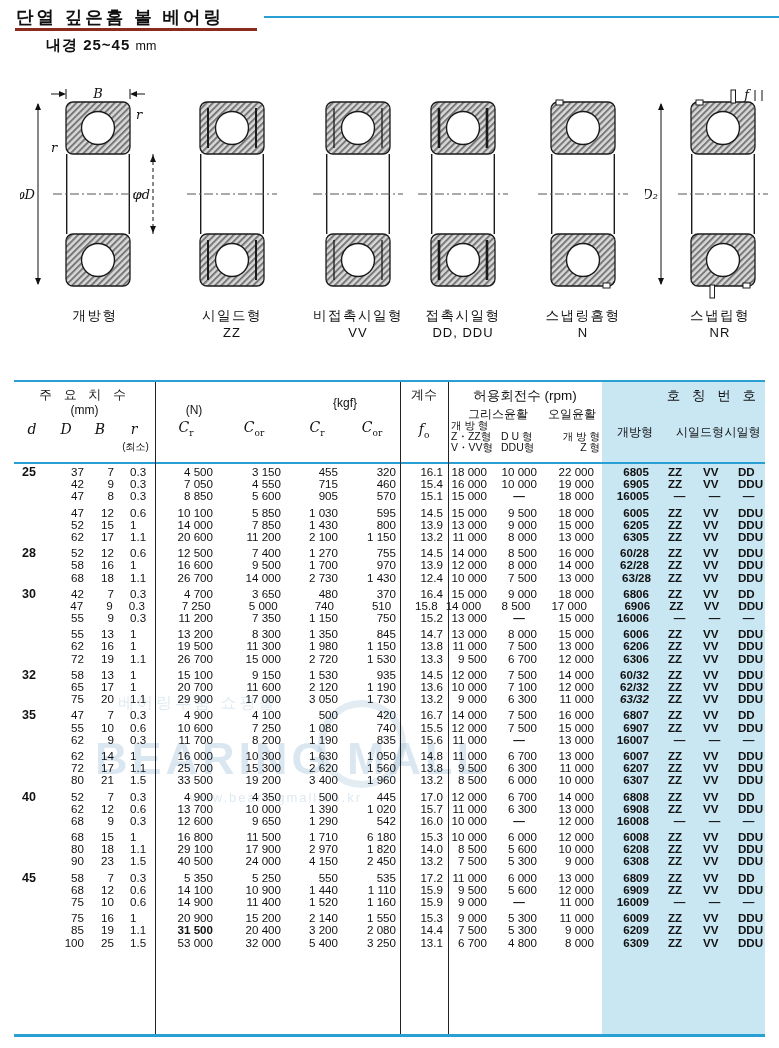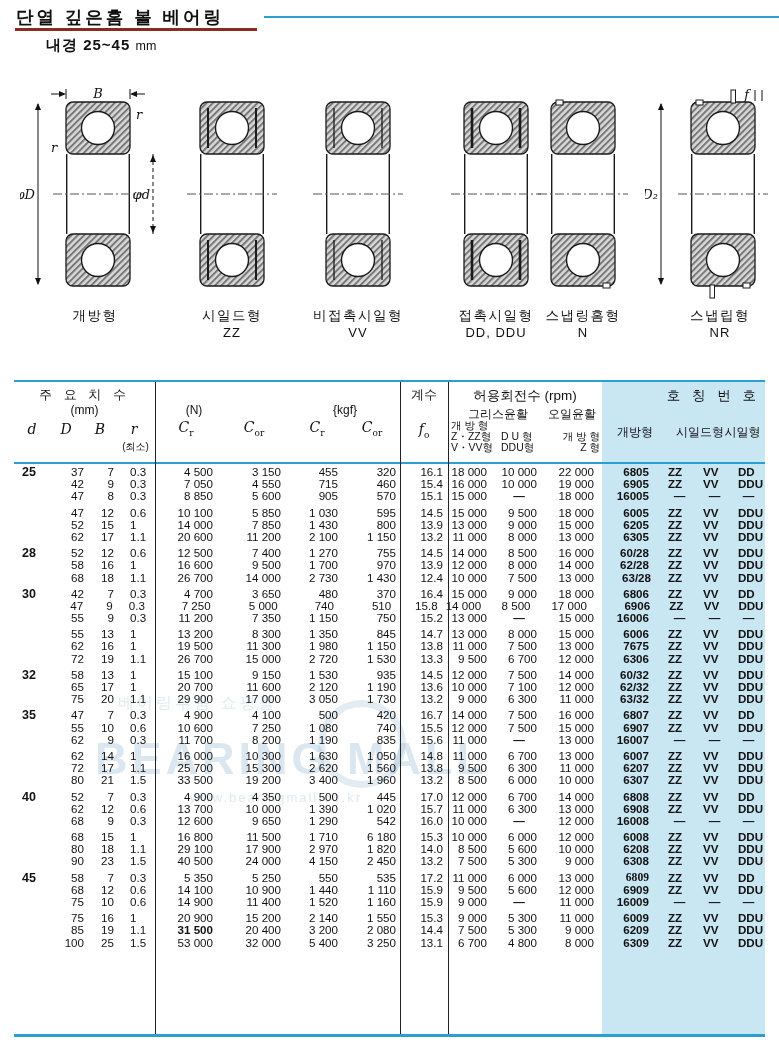--- a/index.html
+++ b/index.html
@@ -132,21 +132,21 @@
         <circle cx="50" cy="172" r="16.5" fill="#fff" stroke="#1a1a1a" stroke-width="1.4"></circle>
         <line x1="5" y1="106" x2="95" y2="106" stroke="#555" stroke-width="1" stroke-dasharray="9 3 2 3"></line>
         <line x1="26" y1="20" x2="26" y2="60" stroke="#1a1a1a" stroke-width="1.3"></line>
         <line x1="74" y1="20" x2="74" y2="60" stroke="#1a1a1a" stroke-width="1.3"></line>
         <line x1="26" y1="152" x2="26" y2="192" stroke="#1a1a1a" stroke-width="1.3"></line>
         <line x1="74" y1="152" x2="74" y2="192" stroke="#1a1a1a" stroke-width="1.3"></line>
       </svg></div>
   <div class="lbl">비접촉시일형</div>
   <div class="sub">VV</div>
 </div>
-<div class="fig" style="left:446px;width:100px">
+<div class="fig" style="left:413px;width:100px">
   <div class="fig-svg"><svg width="100" height="212" viewBox="0 0 100 212" xmlns="http://www.w3.org/2000/svg">
         <defs>
           <pattern id="hp3" width="4.5" height="4.5" patternUnits="userSpaceOnUse" patternTransform="rotate(45)">
             <rect width="4.5" height="4.5" fill="#d9d9d9"></rect>
             <rect width="2" height="4.5" fill="#787878"></rect>
           </pattern>
         </defs>
         <rect x="18" y="14" width="64" height="52" rx="7" fill="url(#hp3)" stroke="#1a1a1a" stroke-width="1.3"></rect>
         <rect x="18" y="146" width="64" height="52" rx="7" fill="url(#hp3)" stroke="#1a1a1a" stroke-width="1.3"></rect>
         <line x1="18.7" y1="66" x2="18.7" y2="146" stroke="#1a1a1a" stroke-width="1.4"></line>
@@ -228,21 +228,21 @@
   <div id="thead">
     <span class="h hc" style="left:0;top:4px;width:141px;letter-spacing:4px">주 요 치 수</span>
     <span class="h hc" style="left:0;top:21px;width:141px;font-size:12px">(mm)</span>
     <span class="h hc ser" style="left:4px;top:39px;width:28px">d</span>
     <span class="h hc ser" style="left:38px;top:39px;width:28px">D</span>
     <span class="h hc ser" style="left:72px;top:39px;width:28px">B</span>
     <span class="h hc ser" style="left:106px;top:39px;width:28px">r</span>
     <span class="h hc" style="left:102px;top:58px;width:39px;font-size:10px">(최소)</span>
 
     <span class="h hc" style="left:150px;top:21px;width:60px;font-size:12px">(N)</span>
-    <span class="h hc" style="left:301px;top:21px;width:60px;font-size:12px">{kgf}</span>
+    <span class="h hc" style="left:301px;top:14px;width:60px;font-size:12px">{kgf}</span>
     <span class="h hc ser" style="left:146px;top:37px;width:52px"><i>C</i><sub>r</sub></span>
     <span class="h hc ser" style="left:209px;top:37px;width:62px"><i>C</i><sub>or</sub></span>
     <span class="h hc ser" style="left:277px;top:37px;width:52px"><i>C</i><sub>r</sub></span>
     <span class="h hc ser" style="left:330px;top:37px;width:56px"><i>C</i><sub>or</sub></span>
 
     <span class="h hc" style="left:386px;top:4px;width:48px">계수</span>
     <span class="h hc ser" style="left:386px;top:39px;width:48px"><i>f</i><sub>o</sub></span>
 
     <span class="h hc" style="left:434px;top:5px;width:154px;font-size:13.5px">허용회전수 (rpm)</span>
     <span class="h hc" style="left:438px;top:24px;width:92px;font-size:12px">그리스윤활</span>
@@ -517,21 +517,21 @@
           <span class="tc c-rr" style="width: 30px;">16</span>
           <span class="tc c-rl" style="width: 37px;">1</span>
           <span class="tc c-nr" style="width: 62px;">19 500</span>
           <span class="tc c-nr" style="width: 68px;">11 300</span>
           <span class="tc c-nr" style="width: 57px;">1 980</span>
           <span class="tc c-nr" style="width: 58px;">1 150</span>
           <span class="tc c-fo" style="width: 48px;">13.8</span>
           <span class="tc c-g1" style="width: 48px;">11 000</span>
           <span class="tc c-g2" style="width: 46px;">7 500</span>
           <span class="tc c-oil" style="width: 60px;">13 000</span>
-          <span class="tc c-no" style="width: 60px;">7675</span>
+          <span class="tc c-no" style="width: 60px;">6206</span>
           <span class="tc c-sx" style="width: 35px;">ZZ</span>
           <span class="tc c-sx" style="width: 35px;">VV</span>
           <span class="tc c-sx" style="width: 33px;">DDU</span>
         </div>
         <div class="trow">
           <span class="tc c-d" style="width: 36px;"></span>
           <span class="tc c-rr" style="width: 38px;">72</span>
           <span class="tc c-rr" style="width: 30px;">19</span>
           <span class="tc c-rl" style="width: 37px;">1.1</span>
           <span class="tc c-nr" style="width: 62px;">26 700</span>
@@ -591,21 +591,21 @@
           <span class="tc c-rr" style="width: 30px;">20</span>
           <span class="tc c-rl" style="width: 37px;">1.1</span>
           <span class="tc c-nr" style="width: 62px;">29 900</span>
           <span class="tc c-nr" style="width: 68px;">17 000</span>
           <span class="tc c-nr" style="width: 57px;">3 050</span>
           <span class="tc c-nr" style="width: 58px;">1 730</span>
           <span class="tc c-fo" style="width: 48px;">13.2</span>
           <span class="tc c-g1" style="width: 48px;">9 000</span>
           <span class="tc c-g2" style="width: 46px;">6 300</span>
           <span class="tc c-oil" style="width: 60px;">11 000</span>
-          <span class="tc c-no" style="width: 60px;">63/32</span>
+          <span class="tc c-no" style="width: 60px; font-style: italic;">63/32</span>
           <span class="tc c-sx" style="width: 35px;">ZZ</span>
           <span class="tc c-sx" style="width: 35px;">VV</span>
           <span class="tc c-sx" style="width: 33px;">DDU</span>
         </div>
       </div>
       <div class="blk">
         <div class="trow">
           <span class="tc c-d" style="width: 36px;">35</span>
           <span class="tc c-rr" style="width: 38px;">47</span>
           <span class="tc c-rr" style="width: 30px;">7</span>
@@ -835,21 +835,21 @@
           <span class="tc c-rr" style="width: 30px;">7</span>
           <span class="tc c-rl" style="width: 37px;">0.3</span>
           <span class="tc c-nr" style="width: 62px;">5 350</span>
           <span class="tc c-nr" style="width: 68px;">5 250</span>
           <span class="tc c-nr" style="width: 57px;">550</span>
           <span class="tc c-nr" style="width: 58px;">535</span>
           <span class="tc c-fo" style="width: 48px;">17.2</span>
           <span class="tc c-g1" style="width: 48px;">11 000</span>
           <span class="tc c-g2" style="width: 46px;">6 000</span>
           <span class="tc c-oil" style="width: 60px;">13 000</span>
-          <span class="tc c-no" style="width: 60px; font-family: Liberation Serif, serif;">6809</span>
+          <span class="tc c-no" style="width: 60px;">6809</span>
           <span class="tc c-sx" style="width: 35px;">ZZ</span>
           <span class="tc c-sx" style="width: 35px;">VV</span>
           <span class="tc c-sx" style="width: 33px;">DD</span>
         </div>
         <div class="trow">
           <span class="tc c-d" style="width: 36px;"></span>
           <span class="tc c-rr" style="width: 38px;">68</span>
           <span class="tc c-rr" style="width: 30px;">12</span>
           <span class="tc c-rl" style="width: 37px;">0.6</span>
           <span class="tc c-nr" style="width: 62px;">14 100</span>

